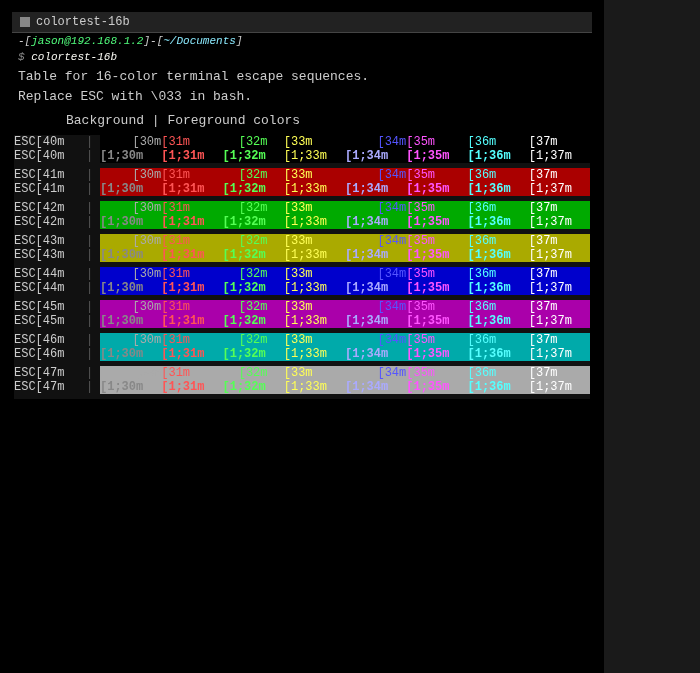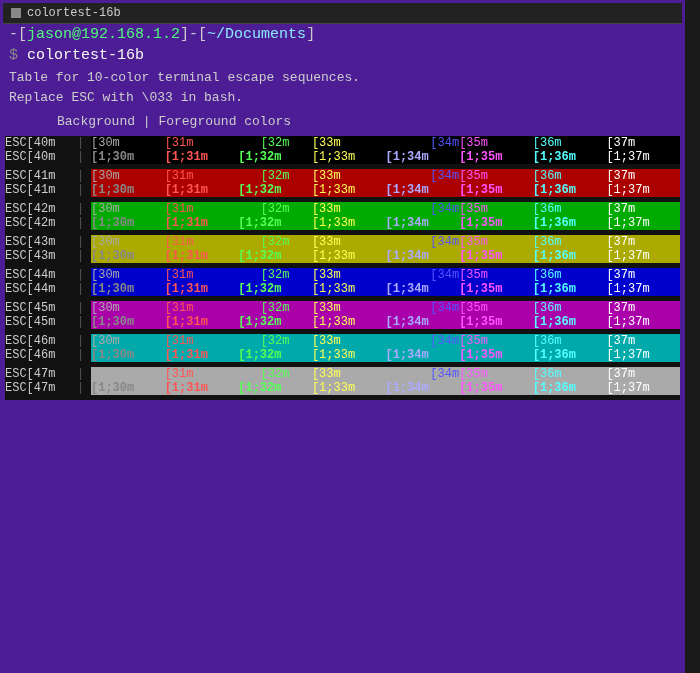--- a/index.html
+++ b/index.html
@@ -6,43 +6,44 @@
     body {
       background: #1a1a1a;
       font-family: 'Courier New', Courier, monospace;
       font-size: 13px;
       color: #d0d0d0;
       width: 700px;
       min-height: 673px;
       overflow: hidden;
     }
     .terminal {
-      background: #4c1d95;
-      width: 685px;
+      background: #000000;
+      width: 604px;
       min-height: 673px;
-      padding: 3px;
+      padding: 12px;
     }
     .title-bar {
       background: #222;
       color: #ccc;
       padding: 3px 8px;
       font-size: 12px;
       display: flex;
       align-items: center;
       gap: 6px;
       border-bottom: 1px solid #444;
     }
     .title-icon {
       width: 10px; height: 10px;
       background: #888;
       display: inline-block;
     }
     .prompt-line {
       padding: 2px 6px;
-      font-size: 15px;
+      font-size: 11px;
+      font-style: italic;
     }
     .user-host { color: #50fa7b; }
     .bracket { color: #ccc; }
     .path { color: #8be9fd; }
     .cmd { color: #f8f8f2; }
     .info-block {
       padding: 2px 6px;
       color: #ccc;
       font-size: 13px;
       line-height: 1.5;
@@ -77,21 +78,21 @@
     .bg-blue { background: #0000cc; }
     .bg-magenta { background: #aa00aa; }
     .bg-cyan { background: #00aaaa; }
     .bg-white { background: #aaaaaa; }
 
     .color-cell {
       padding: 1px 3px;
       font-size: 12px;
     }
     
-    .fg-default { color: #aaaaaa; }
+    .fg-default { color: #aaaaaa; text-align: right; }
     .fg-red { color: #ff5555; }
     .fg-green { color: #55ff55; text-align: center; }
     .fg-yellow { color: #ffff55; }
     .fg-blue { color: #5555ff; text-align: right; }
     .fg-magenta { color: #ff55ff; }
     .fg-cyan { color: #55ffff; }
     .fg-white { color: #ffffff; }
 
     .fg-bold-default { color: #888; font-weight: bold; }
     .fg-bold-red { color: #ff5555; font-weight: bold; }
@@ -128,21 +129,21 @@
   </div>
 
   <div class="prompt-line">
     <span class="bracket">-[</span><span class="user-host"><span>jason</span><span>@</span><span>192.168.1.2</span></span><span class="bracket">]-[</span><span class="path">~/Documents</span><span class="bracket">]</span>
   </div>
   <div class="prompt-line">
     <span style="color:#888;">$ </span><span class="cmd">colortest-16b</span>
   </div>
 
   <div class="info-block">
-    <div>Table for 10-color terminal escape sequences.</div>
+    <div>Table for 16-color terminal escape sequences.</div>
     <div>Replace ESC with \033 in bash.</div>
   </div>
 
   <div class="header-row">
     <span>Background | Foreground colors</span>
   </div>
 
   <div class="table-wrapper">
     <table class="color-table" id="color-table-el">
     <tbody>

